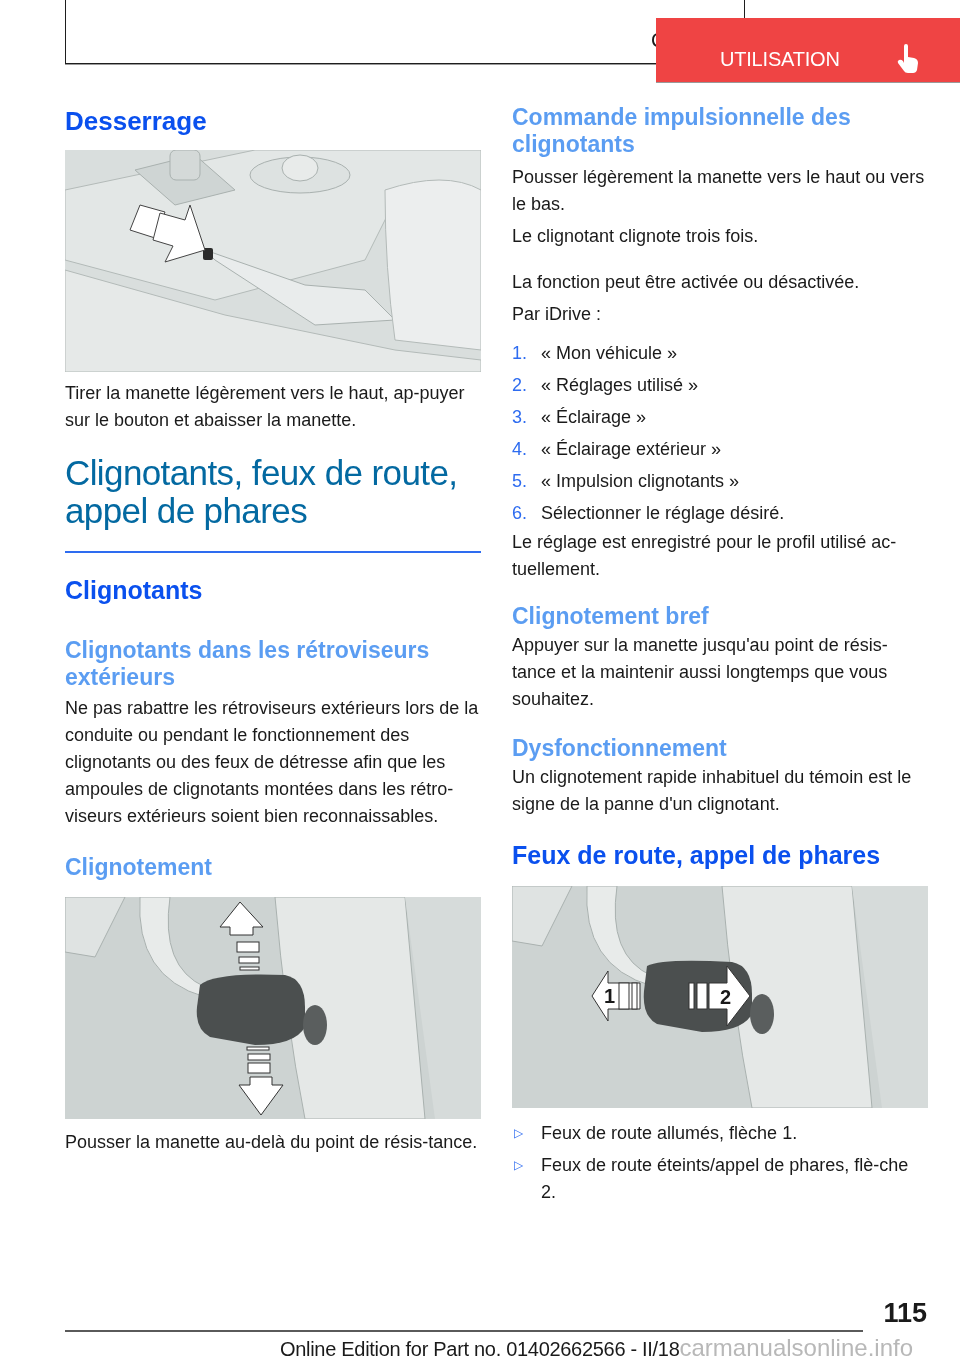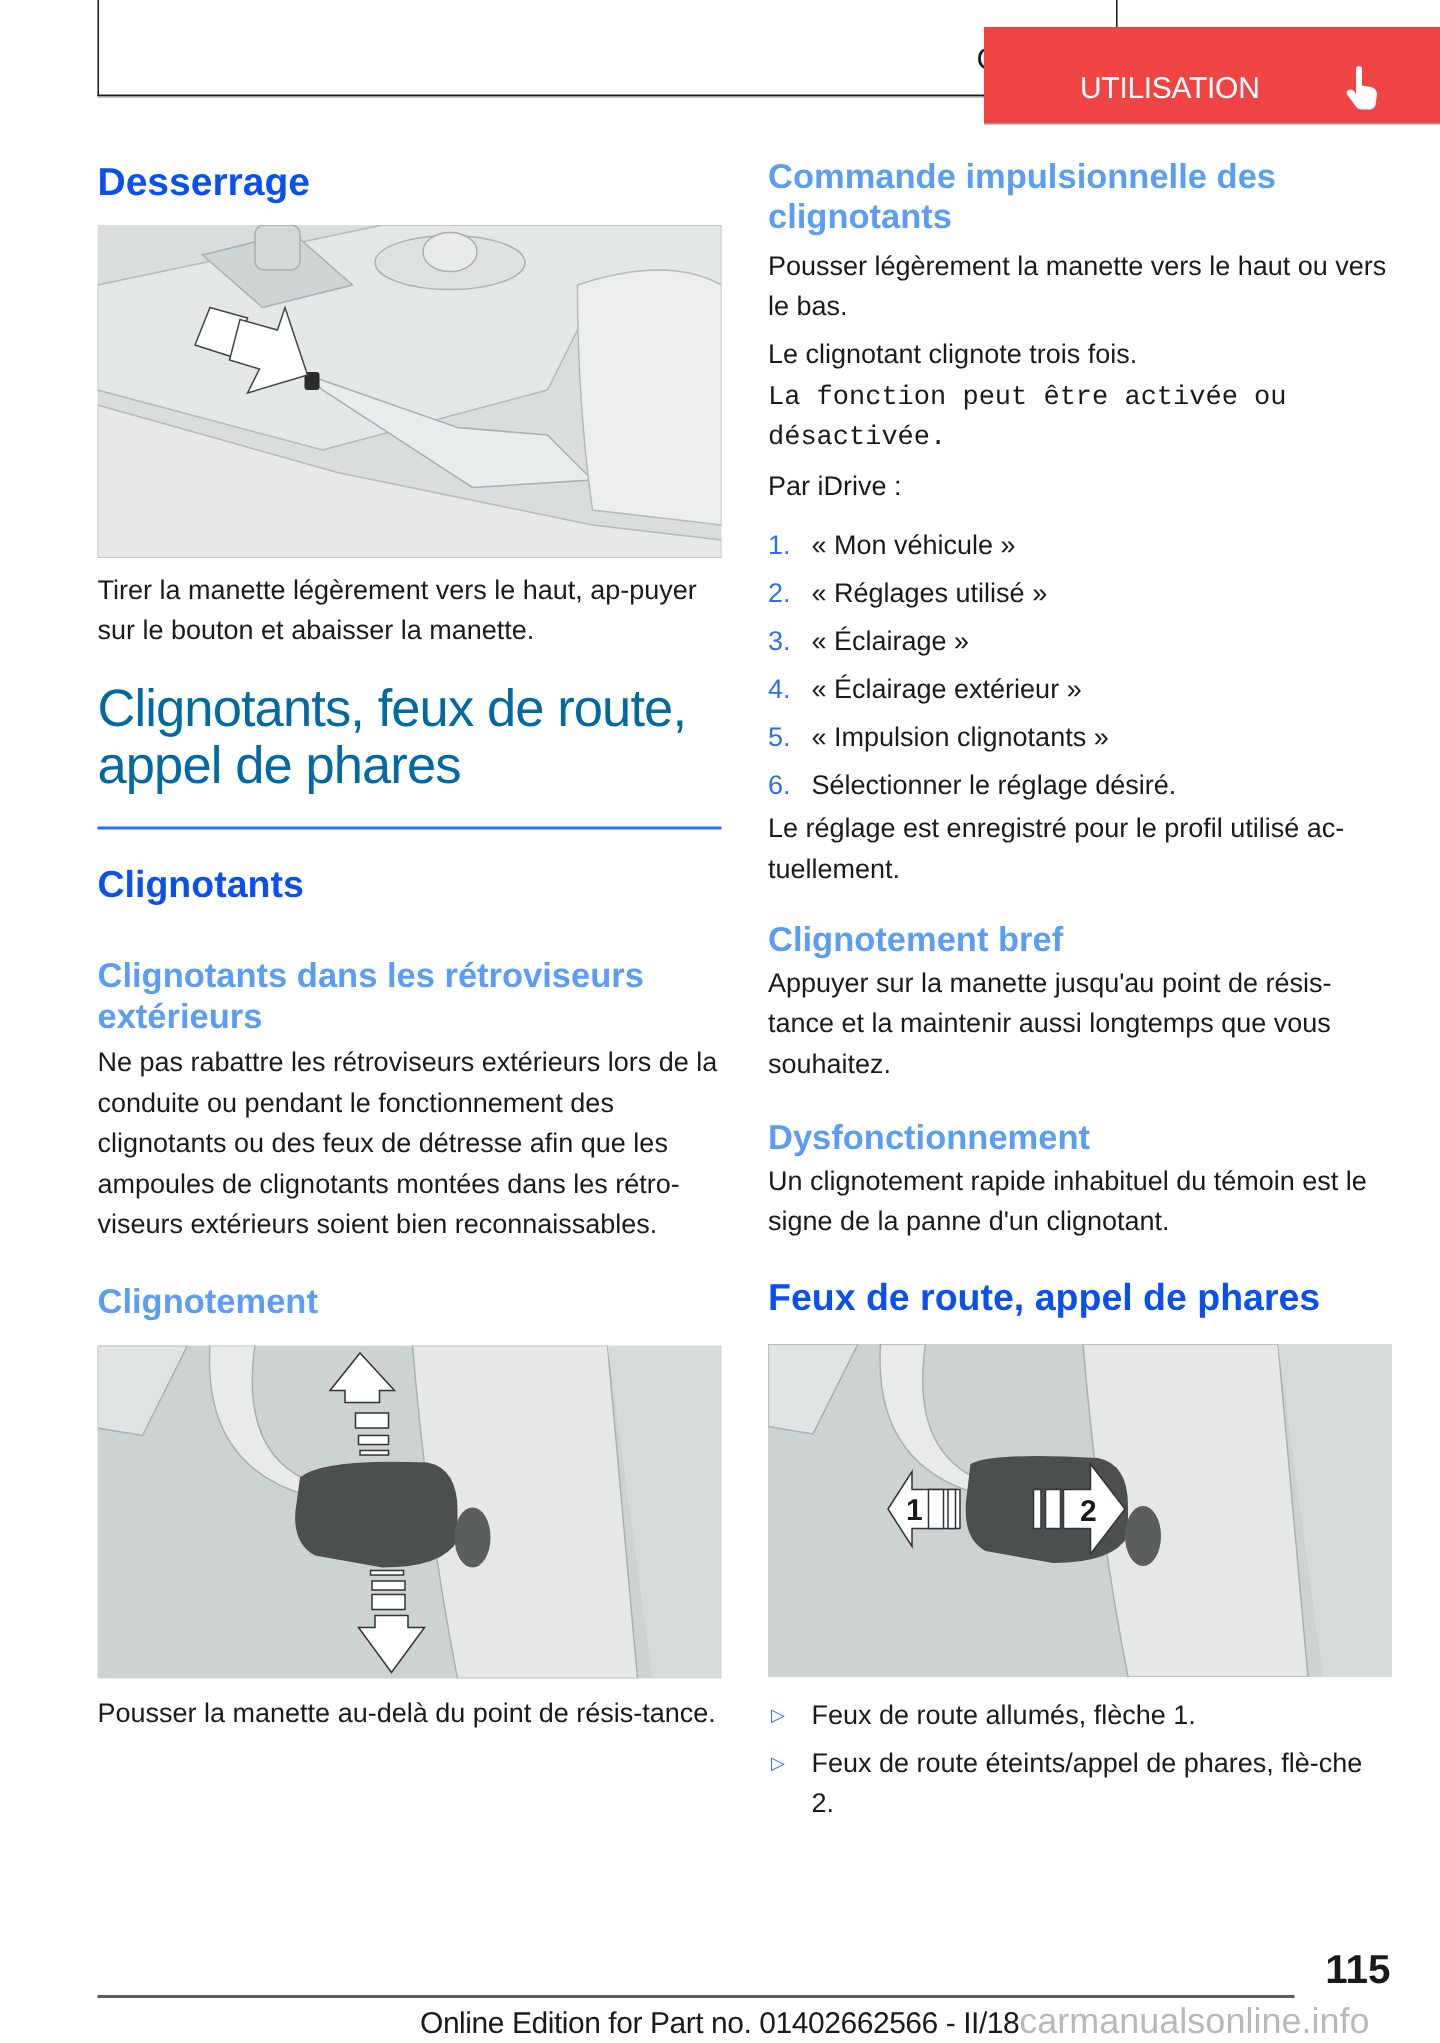--- a/index.html
+++ b/index.html
@@ -122,21 +122,21 @@
     </svg>
   </div>
 
   <div class="p" style="margin-top:10px;">Pousser la manette au-delà du point de résis-tance.</div>
 </div>
 
 <div class="col col-right">
   <div class="h4-light" style="margin-top:4px;">Commande impulsionnelle des clignotants</div>
   <div class="p" style="margin-top:6px;">Pousser légèrement la manette vers le haut ou vers le bas.</div>
   <div class="p" style="margin-top:5px;">Le clignotant clignote trois fois.</div>
-  <div class="p" style="margin-top:2px;font-family:Liberation Mono, monospace;">La fonction peut être activée ou désactivée.</div>
+  <div class="p" style="margin-top:19px;">La fonction peut être activée ou désactivée.</div>
   <div class="p" style="margin-top:5px;">Par iDrive :</div>
 
   <ol class="steps" style="margin-top:9px;">
     <li>
         <span class="num">1.</span>
         <span>« Mon véhicule »</span>
       </li>
     <li>
         <span class="num">2.</span>
         <span>« Réglages utilisé »</span>

